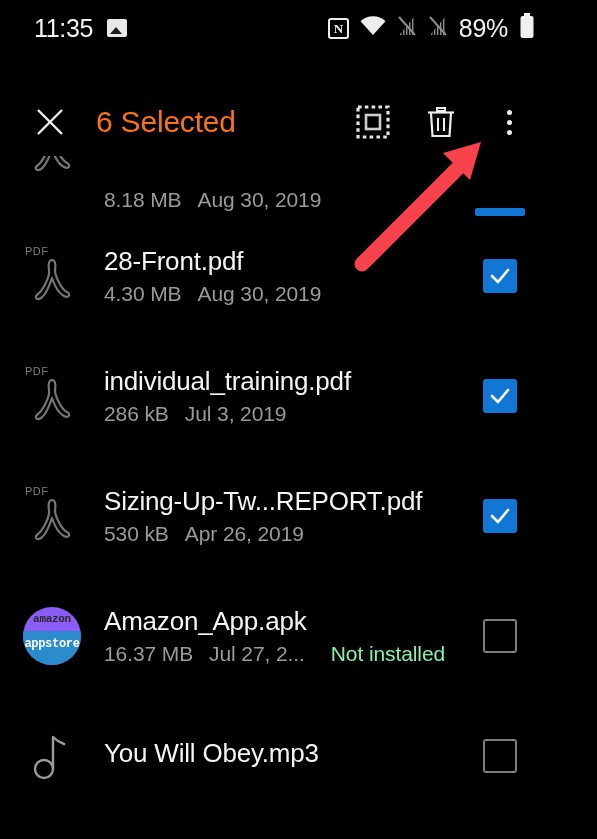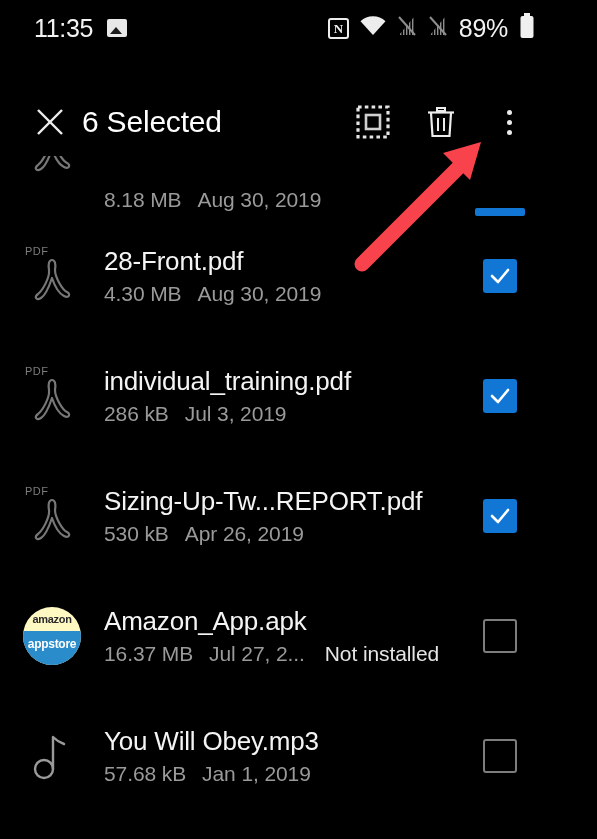--- a/index.html
+++ b/index.html
@@ -54,21 +54,21 @@
     white-space:nowrap; pointer-events:none; z-index:3;
   }
 
   
   .actionbar{
     position:absolute; top:88px; left:0; right:0; height:68px;
     display:flex; align-items:center; padding:0 24px 0 30px;
   }
   .ab-close{ width:40px;height:40px;display:flex;align-items:center;justify-content:center; }
   .ab-title{
-    margin-left:12px; font-size:30px; color:#ffffff; font-weight:400;
+    margin-left:26px; font-size:30px; color:#f97316; font-weight:400;
     letter-spacing:-0.2px;
   }
   .ab-spacer{ flex:1; }
   .ab-actions{ display:flex; align-items:center; gap:28px; }
   .ab-btn{ width:40px;height:40px;display:flex;align-items:center;justify-content:center; }
 
   .dots{ display:flex;flex-direction:column;gap:5px;align-items:center;justify-content:center;height:30px; }
   .dots i{ display:block;width:5px;height:5px;border-radius:50%;background:#eaeaea; }
 
   
@@ -92,21 +92,21 @@
   .row.partial .row-body{ padding-bottom:4px; }
   .fname{
     font-size:26px; color:#f4f4f4; font-weight:400; letter-spacing:-0.2px;
     white-space:nowrap; overflow:hidden; margin-bottom:5px;
   }
   .fmeta{
     font-size:21px; color:#9a9a9a; letter-spacing:-0.1px; white-space:nowrap;
     display:flex; align-items:baseline;
   }
   .fmeta .sz{ margin-right:16px; }
-  .fmeta .status{ color:#e5e5e5; margin-left:20px; }
+  .fmeta .status{ color:#86efac; margin-left:26px; }
 
   .cb-wrap{ width:62px;min-width:62px;display:flex;align-items:center;justify-content:center; }
   .cb{
     width:34px;height:34px;border-radius:3px;
     display:flex;align-items:center;justify-content:center;
   }
   .cb.checked{ background:#1277d4; }
   .cb.unchecked{ border:2px solid #7d7d7d; background:transparent; }
   .cb.partial-top{
     height:8px; width:50px; border-radius:2px; background:#1277d4;
@@ -119,21 +119,22 @@
   .pdf-label{
     position:absolute; top:0; left:1px;
     font-size:11px; color:#7c7c7c; letter-spacing:0.5px;
     font-family:"Liberation Sans", sans-serif;
   }
   .pdf-glyph{ position:absolute; top:11px; left:6px; }
 
   
   .amz{
     width:58px;height:58px;border-radius:50%;overflow:hidden;position:relative;
-    background:#fef9c3;
+    background:#8b5cf6;
+    font-family:Liberation Mono, monospace;
   }
   .amz .top{
     position:absolute;top:0;left:0;right:0;height:42%;
     display:flex;align-items:center;justify-content:center;
     font-size:11px;color:#2a2a2a;font-weight:700;letter-spacing:-0.3px;
   }
   .amz .bot{
     position:absolute;bottom:0;left:0;right:0;height:58%;
     background:#2b8ccc;
     display:flex;align-items:flex-start;justify-content:center;padding-top:6px;
@@ -359,24 +360,20 @@
 
     <div class="row">
       <span class="row-icon">
         <svg width="42" height="50" viewBox="0 0 42 50">
           <circle cx="13" cy="38" r="9" fill="none" stroke="#9a9a9a" stroke-width="2.4"></circle>
           <path d="M22 38 L22 6 C26 10 30 12 33 13" fill="none" stroke="#9a9a9a" stroke-width="2.4" stroke-linecap="round" stroke-linejoin="round"></path>
         </svg>
       </span>
       <span class="row-body">
         <div class="fname">You Will Obey.mp3</div>
-        <div class="fmeta">
-          <span class="sz">57.68 kB</span>
-          <span>Jan 1, 2019</span>
-        </div>
       </span>
       <span class="cb-wrap">
         <span class="cb unchecked"></span>
       </span>
     </div>
 
   </div>
 
   <svg class="arrow" viewBox="0 0 597 839">
     <g>

